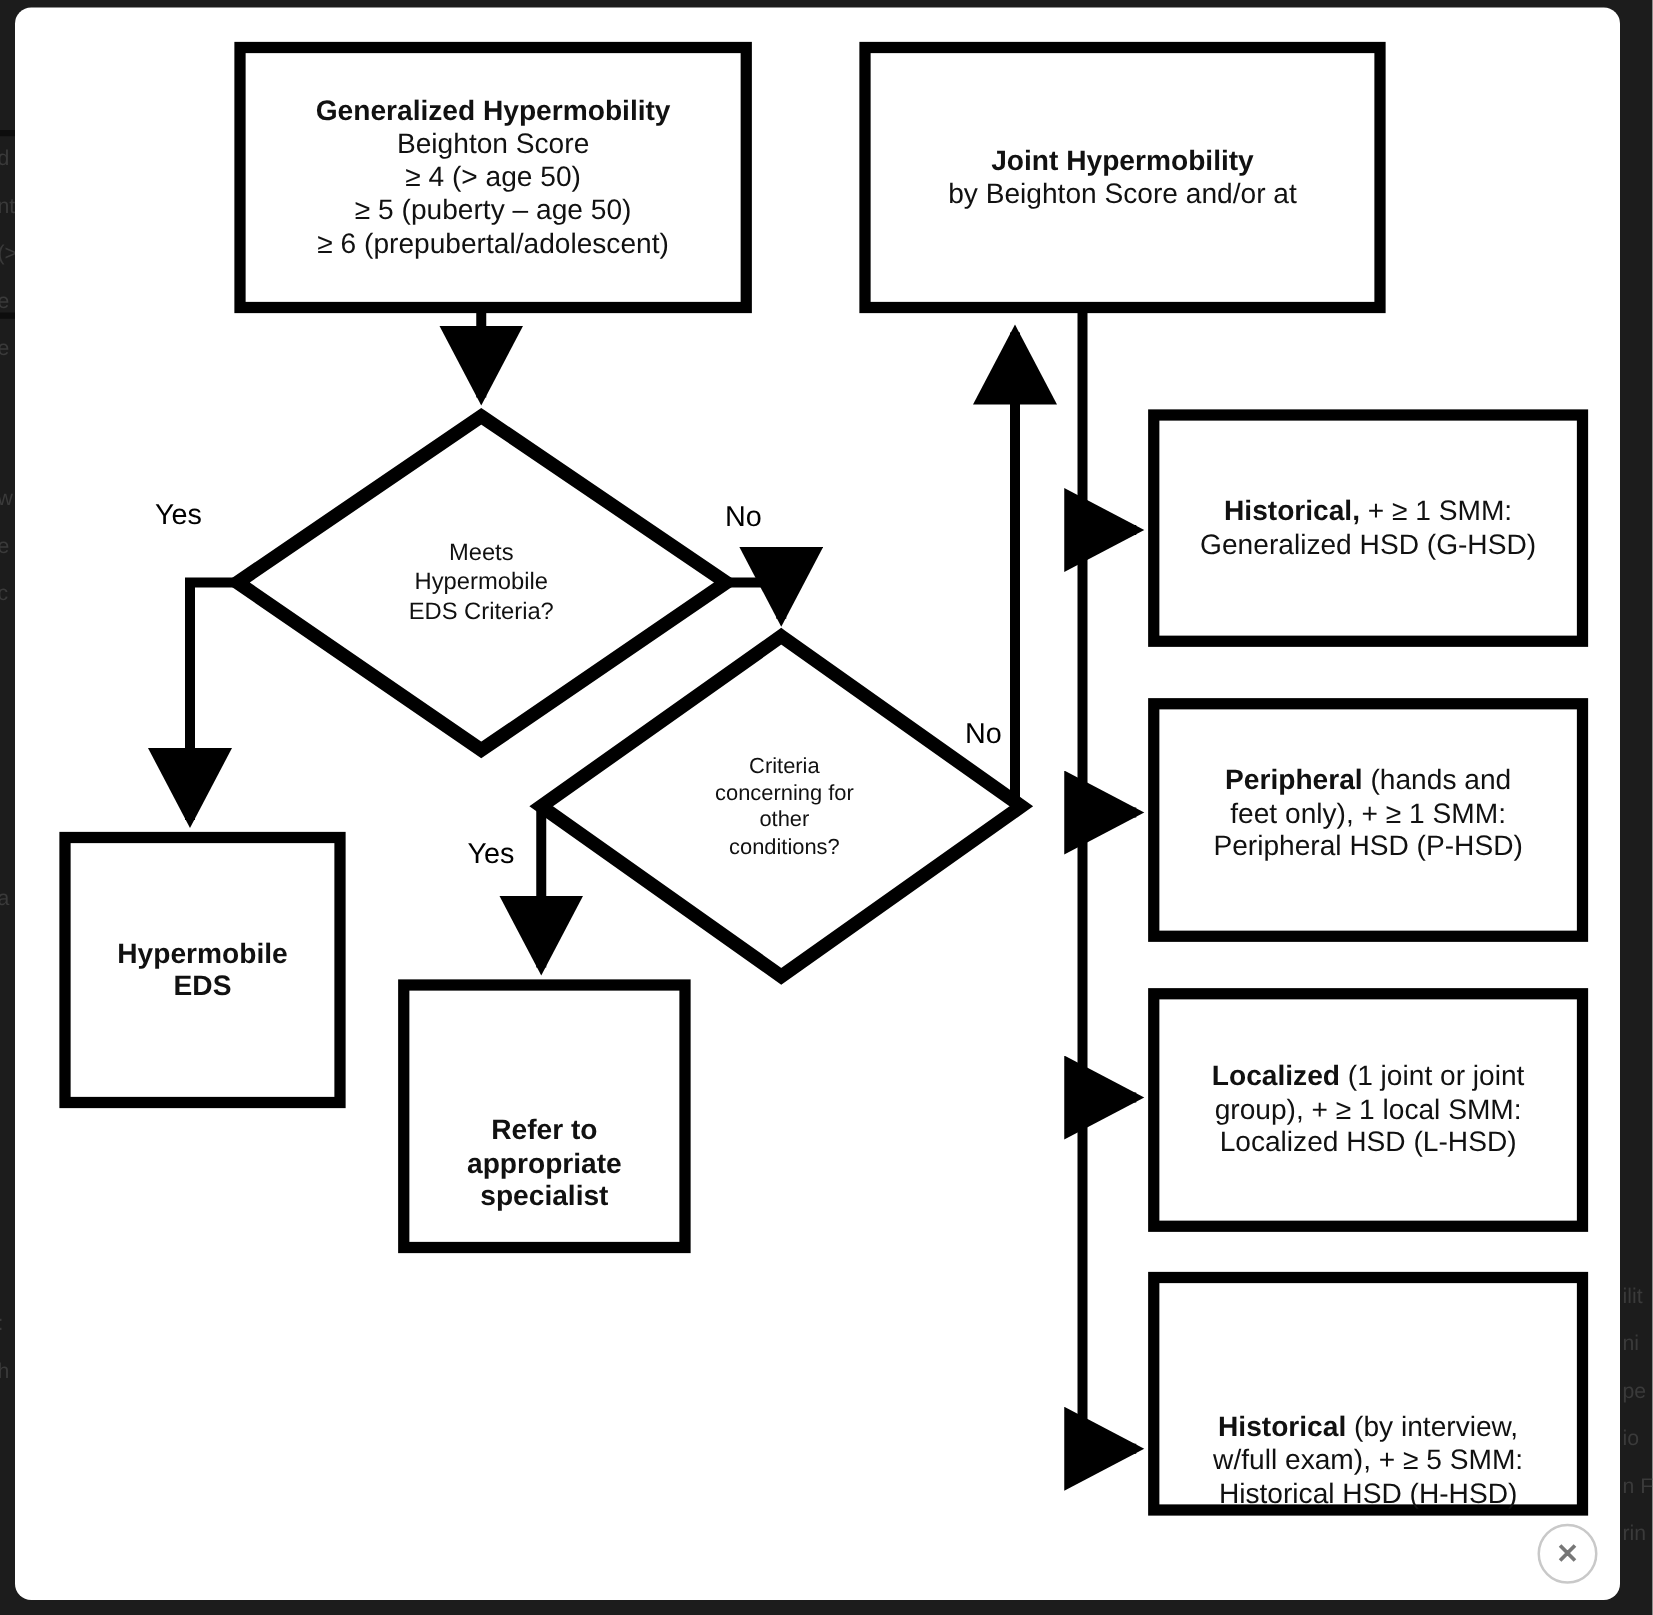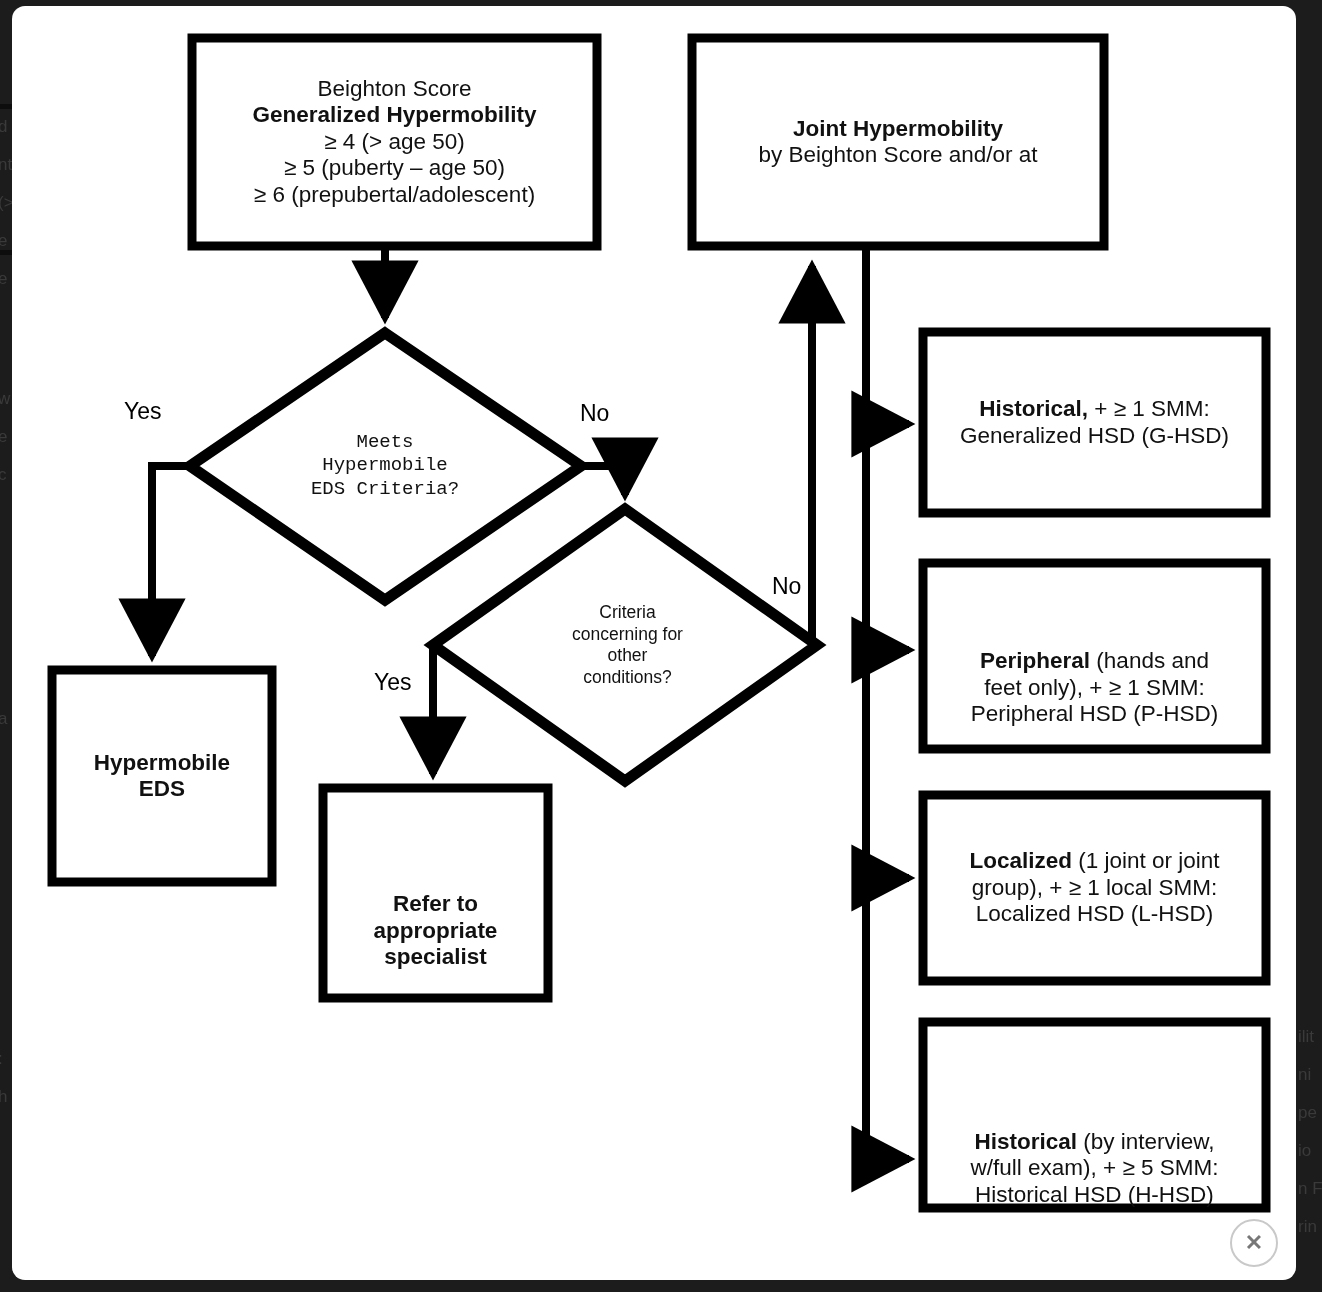--- a/index.html
+++ b/index.html
@@ -169,36 +169,36 @@
 
         <path d="M854,418 L897,418" marker-end="url(#ah)"></path>
         <path d="M854,644 L897,644" marker-end="url(#ah)"></path>
         <path d="M854,872 L897,872" marker-end="url(#ah)"></path>
         <path d="M854,1153 L897,1153" marker-end="url(#ah)"></path>
       </g>
     </svg>
 
     <div class="box-label nodetext" style="left:180px;top:32px;width:405px;height:208px;">
       <div>
+        <div><b>Generalized Hypermobility</b></div>
         <div>Beighton Score</div>
-        <div><b>Generalized Hypermobility</b></div>
         <div>≥ 4 (&gt; age 50)</div>
         <div>≥ 5 (puberty – age 50)</div>
         <div>≥ 6 (prepubertal/adolescent)</div>
       </div>
     </div>
 
     <div class="box-label nodetext" style="left:680px;top:32px;width:412px;height:208px;">
       <div>
         <div><b>Joint Hypermobility</b></div>
         <div>by Beighton Score and/or at</div>
       </div>
     </div>
 
-    <div class="diamond-label" style="left:253px;top:400px;width:240px;height:120px;font-family:Liberation Mono, monospace;">
+    <div class="diamond-label" style="left:253px;top:400px;width:240px;height:120px;">
       <div>
         <div>Meets</div>
         <div>Hypermobile</div>
         <div>EDS Criteria?</div>
       </div>
     </div>
 
     <div class="diamond-label" style="left:508px;top:573px;width:215px;height:132px;font-size:17.5px;line-height:21.5px;">
       <div>
         <div>Criteria</div>
@@ -230,21 +230,21 @@
 
     <div class="box-label nodetext" style="left:911px;top:326px;width:343px;height:181px;">
       <div>
         <div>
           <b>Historical,</b><span> + ≥ 1 SMM:</span>
         </div>
         <div>Generalized HSD (G-HSD)</div>
       </div>
     </div>
 
-    <div class="box-label nodetext" style="left:911px;top:589px;width:343px;height:186px;">
+    <div class="box-label nodetext" style="left:911px;top:552px;width:343px;height:186px;">
       <div>
         <div>
           <b>Peripheral</b><span> (hands and</span>
         </div>
         <div>feet only), + ≥ 1 SMM:</div>
         <div>Peripheral HSD (P-HSD)</div>
       </div>
     </div>
 
     <div class="box-label nodetext" style="left:911px;top:789px;width:343px;height:186px;">

